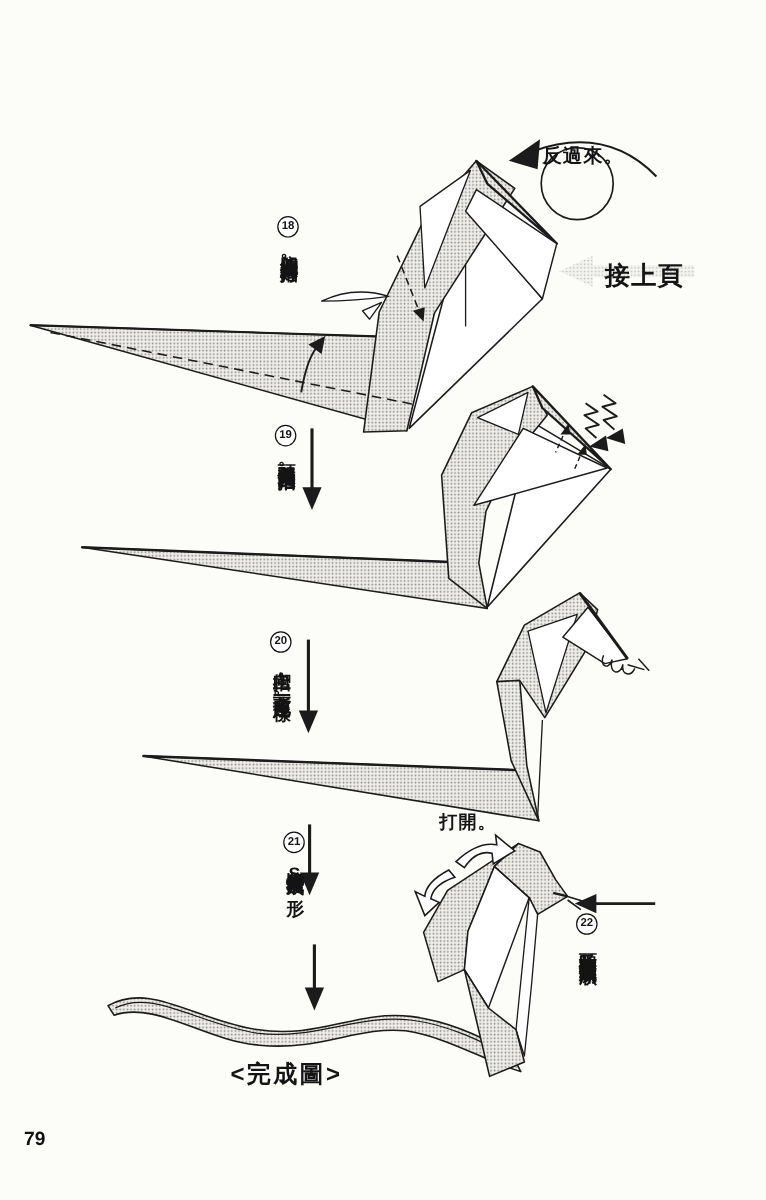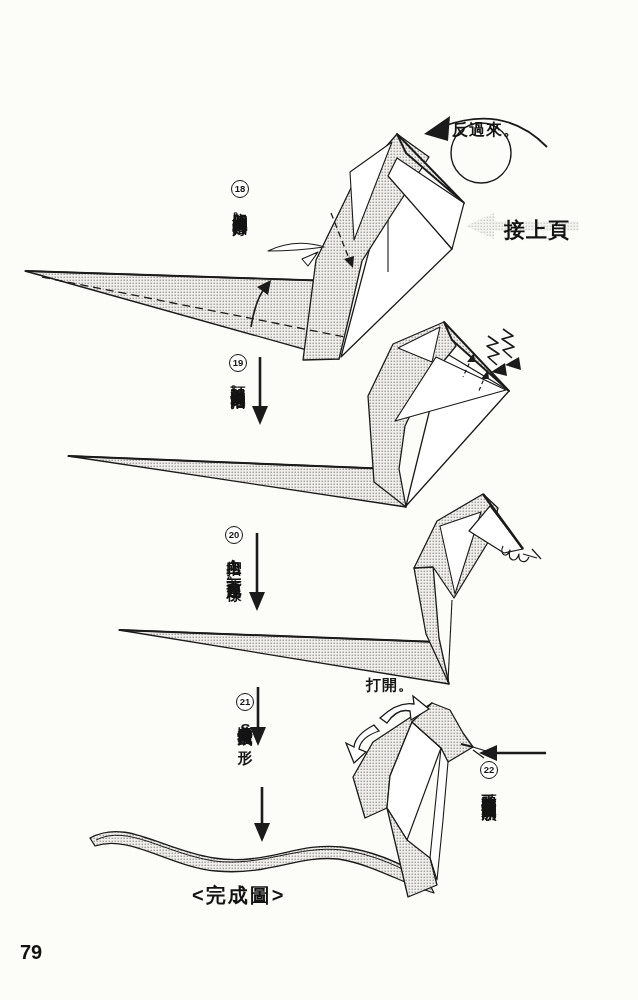--- a/index.html
+++ b/index.html
@@ -25,21 +25,21 @@
     display:inline-block;
     writing-mode:horizontal-tb;
     width:16px;height:16px;line-height:16px;
     border:1.6px solid #111;border-radius:50%;
     font-size:9.5px;font-weight:bold;text-align:center;
     letter-spacing:0;
     margin:1px 0 3px 0;
     background:#fff;
   }
   .htext{position:absolute;font-size:15px;font-weight:600;color:#141414;letter-spacing:1px;}
-  .pagenum{position:absolute;left:20px;top:941px;font-size:20px;font-weight:bold;color:#111;}
+  .pagenum{position:absolute;left:20px;top:941px;font-size:16px;font-weight:bold;color:#111;}
 </style>
 </head>
 <body>
 
 <svg width="638" height="1000" viewBox="0 0 638 1000">
   <defs>
     <pattern id="tone" width="3" height="3" patternUnits="userSpaceOnUse">
       <rect width="3" height="3" fill="#efeeea"></rect>
       <circle cx="1.2" cy="1.2" r="0.78" fill="#8e8e8a"></circle>
     </pattern>

